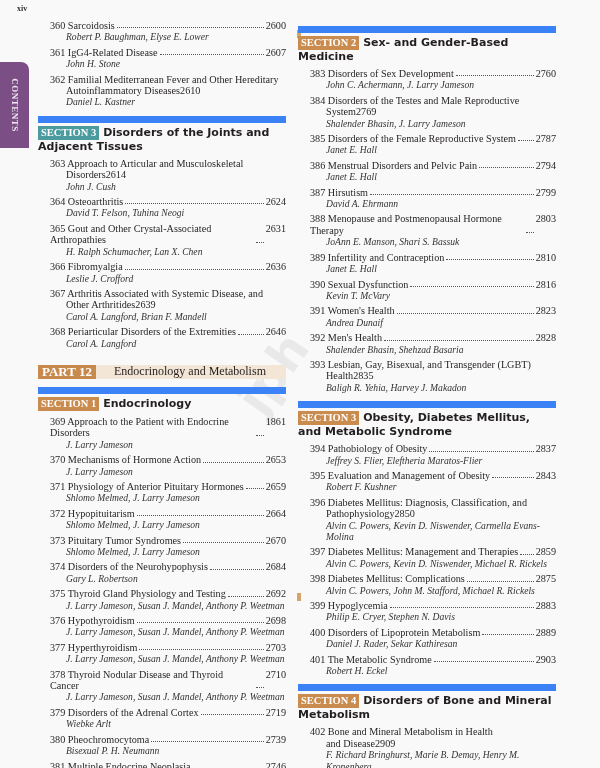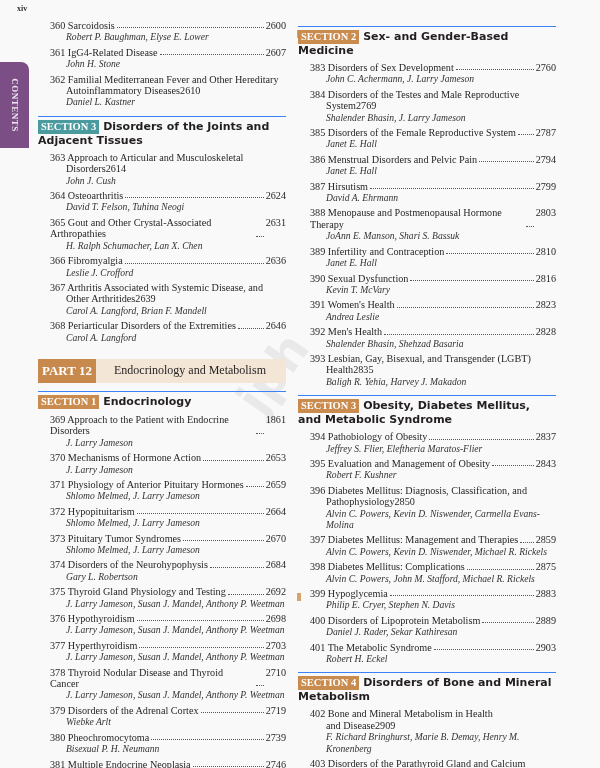--- a/index.html
+++ b/index.html
@@ -21,31 +21,31 @@
   .col-right { left:298px; width:258px; }
   .entry { margin:0 0 4px 12px; font-size:10.2px; line-height:11.4px; }
   .entry .t { display:flex; }
   .entry .t .lbl { flex:0 1 auto; }
   .entry .t .dots { flex:1 1 auto; border-bottom:1px dotted #555; margin:0 2px 3px 2px; min-width:8px; }
   .entry .t .pg { flex:0 0 auto; }
   .entry .first { display:block; }
   .entry .cont { padding-left:16px; display:flex; align-items:flex-end;text-align:center; }
   .entry .auth { padding-left:16px; font-style:italic; font-size:9.6px; color:#333; }
   .sec-head {
-    border-top:1px solid #3b82f6; padding-top:3px; margin:8px 0 5px 0;
+    border-top:7px solid #3b82f6; padding-top:3px; margin:8px 0 5px 0;
     font-family:"DejaVu Sans", sans-serif; font-weight:bold; font-size:11px; line-height:13px;
   }
   .badge {
     display:inline-block; color:#fff; font-family:"Liberation Serif", serif; font-weight:bold;
     font-size:10.5px; padding:1px 3px; margin-right:4px; line-height:12px;
   }
   .badge.teal { background:#4a9a9e; }
   .badge.orange { background:#c98b4e; }
   .part-bar {
-    display:flex; align-items:stretch; background:#f3e6d6; height:24px; margin:16px 0 8px 0;
+    display:flex; align-items:stretch; background:#f3e6d6; height:14px; margin:16px 0 8px 0;
   }
   .part-bar .pb {
     background:#c88a4c; color:#fff; font-weight:bold; font-size:13px; padding:0 4px; display:flex; align-items:center;
   }
   .part-bar .pt { font-size:12px; padding-left:18px; display:flex; align-items:center; }
   .watermark {
     position:absolute; left:230px; top:345px; font-family:"DejaVu Sans", sans-serif; font-weight:bold;
     font-size:48px; color:#000; opacity:0.06; transform:rotate(-55deg);
   }
   .edge-mark { position:absolute; left:297px; width:4px; height:8px; background:#d6a46a; }
@@ -321,21 +321,21 @@
           <span class="pg">2816</span>
         </div>
         <div class="auth">Kevin T. McVary</div>
       </div>
       <div class="entry">
         <div class="t">
           <span class="lbl">391 Women's Health</span>
           <span class="dots"></span>
           <span class="pg">2823</span>
         </div>
-        <div class="auth">Andrea Leslie</div>
+        <div class="auth">Andrea Dunaif</div>
       </div>
       <div class="entry">
         <div class="t">
           <span class="lbl">392 Men's Health</span>
           <span class="dots"></span>
           <span class="pg">2828</span>
         </div>
         <div class="auth">Shalender Bhasin, Shehzad Basaria</div>
       </div>
       <div class="entry">

